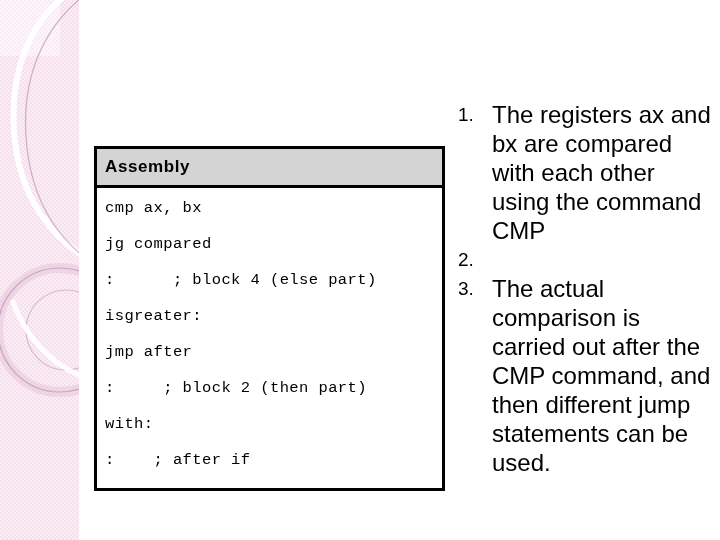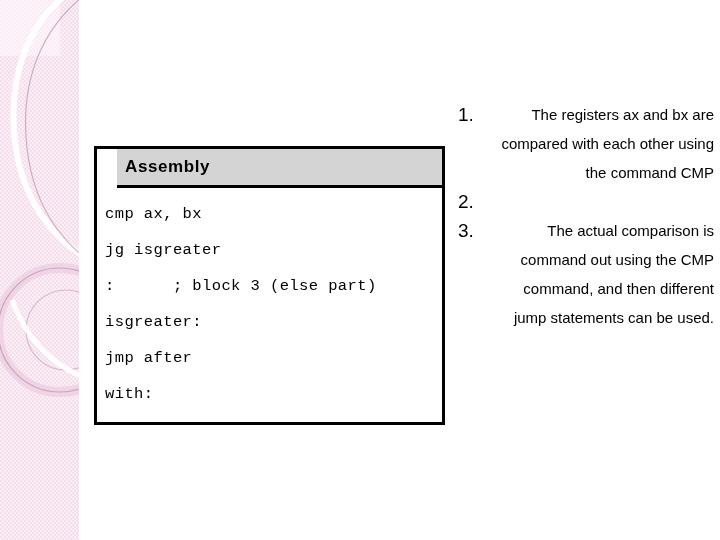--- a/index.html
+++ b/index.html
@@ -66,32 +66,31 @@
     border: 3px solid #000000;
     background: #ffffff;
     box-sizing: border-box;
   }
   .code-table-header {
     background: #d4d4d4;
     border-bottom: 3px solid #000000;
     padding: 6px 0 6px 8px;
     height: 24px;
     box-sizing: content-box;
-    margin-left: 20px;
   }
   .code-table-header-text {
     font-family: "Liberation Sans", sans-serif;
     font-weight: bold;
     font-size: 17px;
     letter-spacing: 0.6px;
     color: #000000;
     line-height: 24px;
   }
   .code-body {
-    padding: 8px 0 10px 0;
+    padding: 2px 0 10px 0;
   }
   .code-line {
     font-family: "Liberation Mono", monospace;
     font-size: 15.5px;
     color: #000000;
     line-height: 36px;
     height: 36px;
     padding-left: 8px;
     white-space: pre;
     letter-spacing: 0.4px;
@@ -116,24 +115,24 @@
     font-size: 19px;
     line-height: 29px;
     color: #000000;
     text-align: left;
     padding-left: 6px;
     box-sizing: border-box;
   }
   .note-text {
     flex: 1 1 auto;
     font-family: "Liberation Sans", sans-serif;
-    font-size: 15px;
+    font-size: 24px;
     line-height: 29px;
     color: #000000;
-    text-align: right;
+    text-align: left;
   }
 </style>
 </head>
 <body>
 
 <div class="slide">
 
   <div class="deco-band">
     <div class="deco-lightbox"></div>
     <svg class="deco-svg" viewBox="0 0 79 540" preserveAspectRatio="none">
@@ -150,35 +149,37 @@
       <path d="M 12 300 C 30 348, 62 372, 98 382" fill="none" stroke="#ffffff" stroke-width="5" opacity="0.9"></path>
     </svg>
   </div>
 
   <div class="code-table">
     <div class="code-table-header">
       <span class="code-table-header-text">Assembly</span>
     </div>
     <div class="code-body">
       <div class="code-line">cmp ax, bx</div>
-      <div class="code-line">jg isgreater</div>
-      <div class="code-line">:      ; block 3 (else part)</div>
+      <div class="code-line">jg compared</div>
+      <div class="code-line">:      ; block 4 (else part)</div>
       <div class="code-line">isgreater:</div>
       <div class="code-line">jmp after</div>
+      <div class="code-line">:     ; block 2 (then part)</div>
       <div class="code-line">with:</div>
+      <div class="code-line">:    ; after if</div>
     </div>
   </div>
 
   <ol class="notes" style="list-style:none;padding:0;margin:0;">
     <li class="note-item">
       <span class="note-num">1.</span>
       <span class="note-text">The registers ax and bx are compared with each other using the command CMP</span>
     </li>
     <li class="note-item">
       <span class="note-num">2.</span>
     </li>
     <li class="note-item">
       <span class="note-num">3.</span>
-      <span class="note-text">The actual comparison is command out using the CMP command, and then different jump statements can be used.</span>
+      <span class="note-text">The actual comparison is carried out after the CMP command, and then different jump statements can be used.</span>
     </li>
   </ol>
 
 </div>
 
 </body></html>

